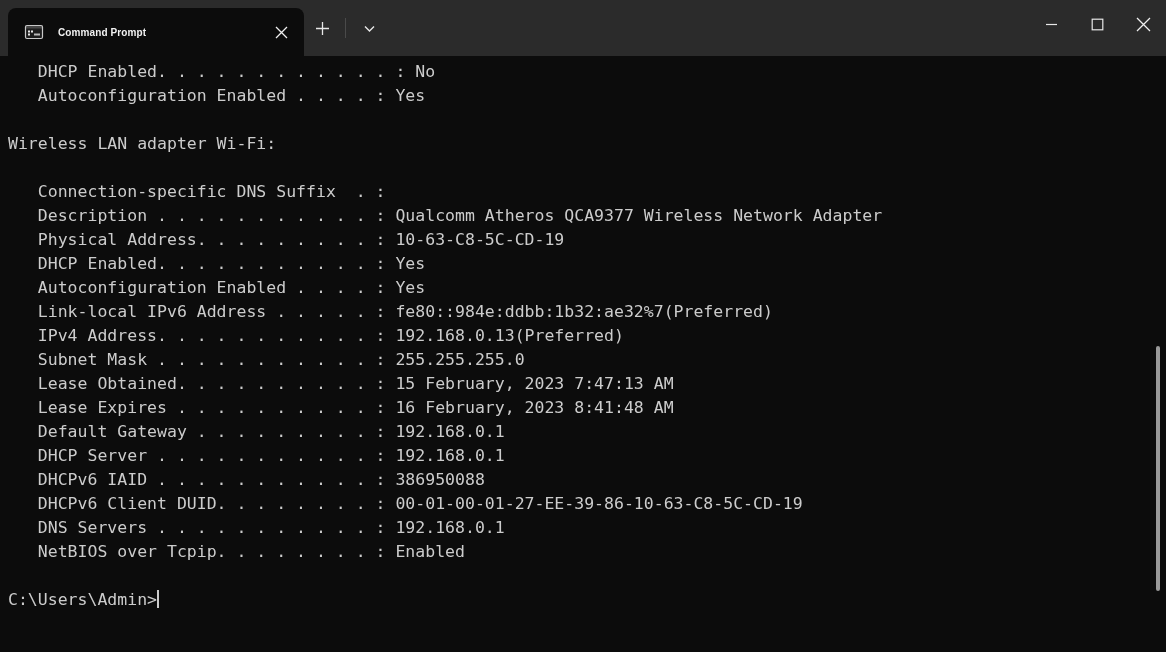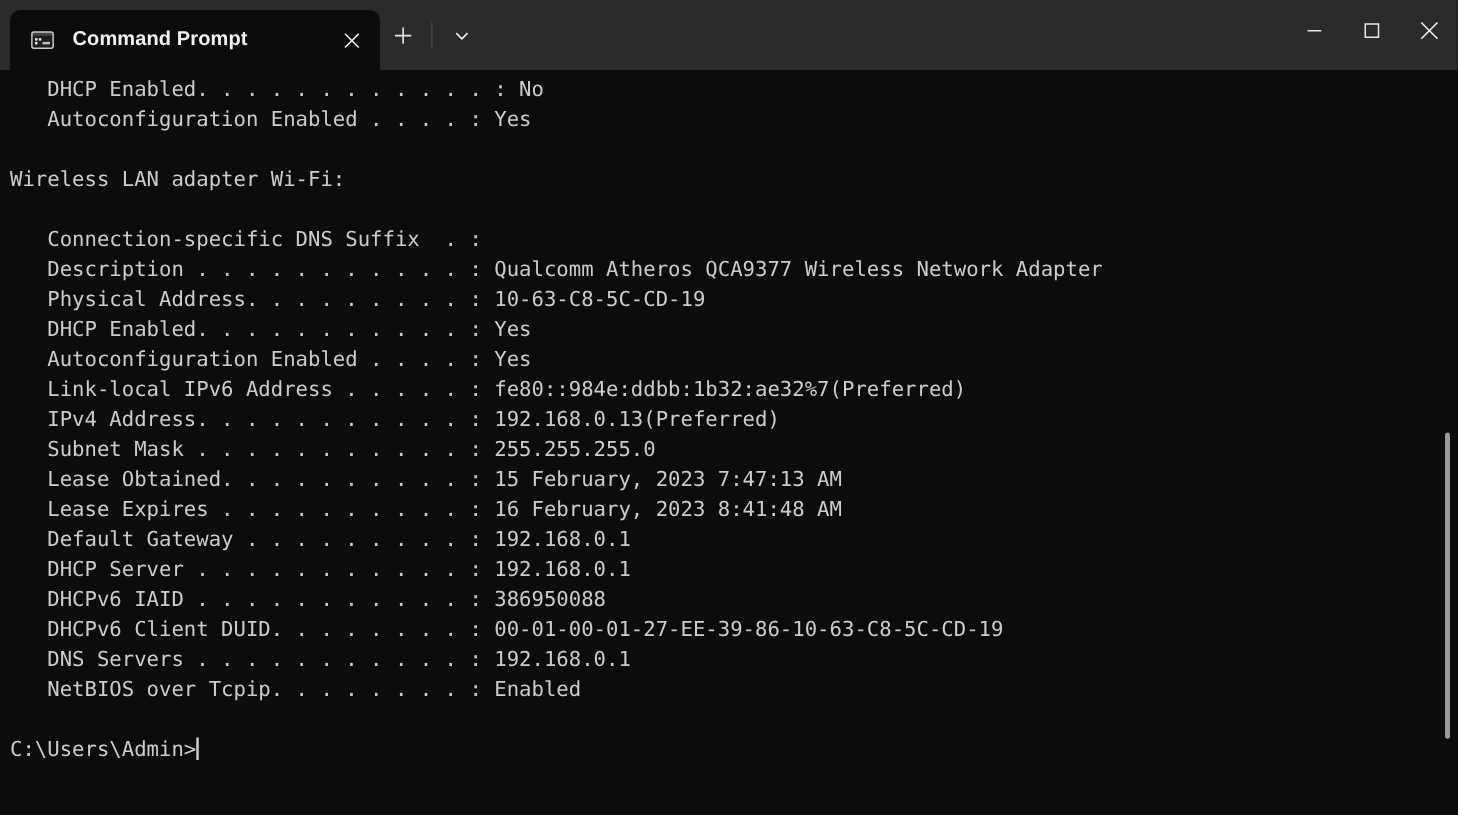--- a/index.html
+++ b/index.html
@@ -54,21 +54,21 @@
   }
   .tab-icon {
     width: 20px;
     height: 20px;
     flex: none;
     margin-right: 14px;
     display: block;
   }
   .tab-title {
     color: #f2f2f2;
-    font-size: 16px;
+    font-size: 10px;
     font-weight: bold;
     letter-spacing: 0.1px;
     white-space: nowrap;
     flex: 1 1 auto;
     overflow: hidden;
     text-overflow: ellipsis;
   }
   .tab-close {
     width: 34px;
     height: 34px;

